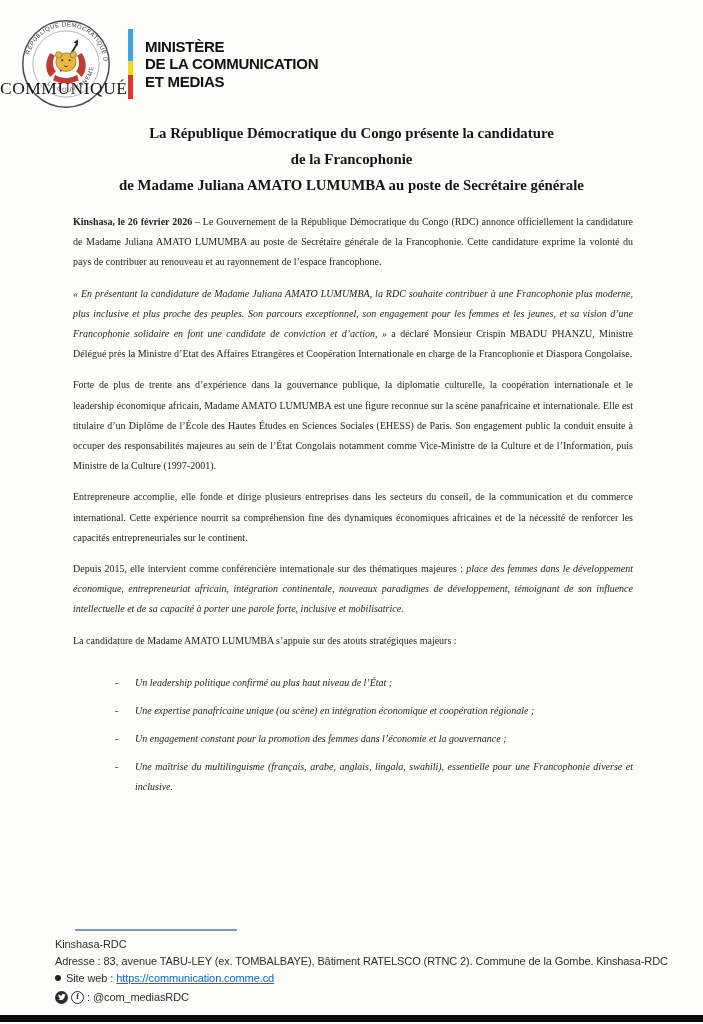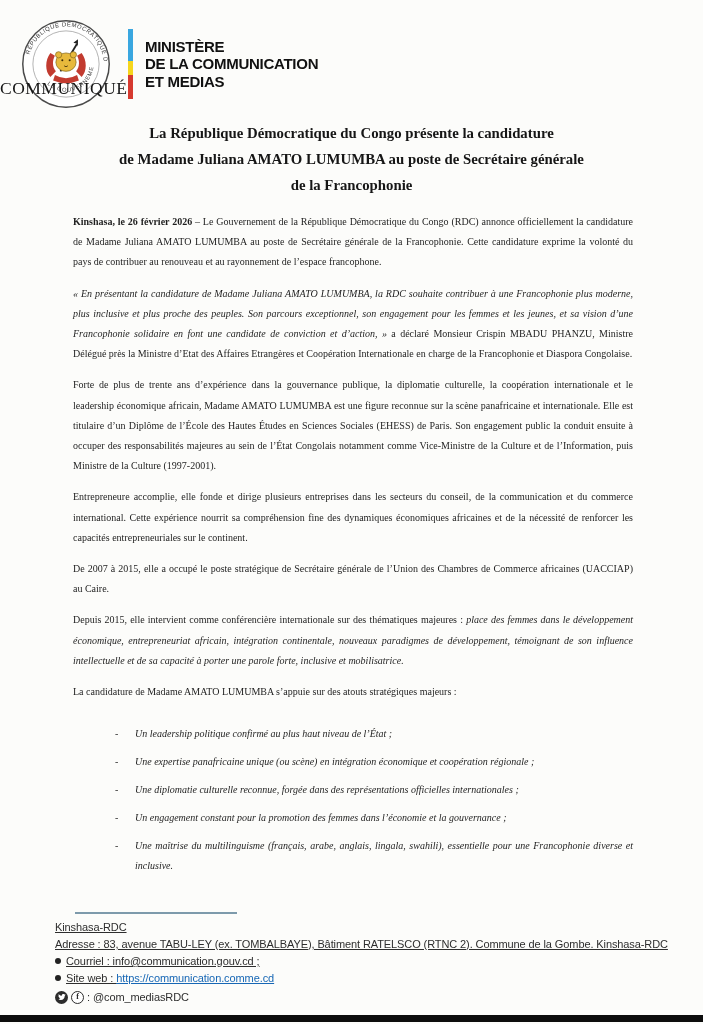--- a/index.html
+++ b/index.html
@@ -40,21 +40,21 @@
     text-align:justify; line-height:20px;
   }
   .bullet-item::before { content:"-"; position:absolute; left:42px; top:0; font-style:normal; color:#333; }
   
   .footer {
     position:absolute; left:55px; right:30px; bottom:18px;
     font-family:"Liberation Sans", sans-serif; font-size:11px; color:#2e2e2e; line-height:1.55;
     letter-spacing:-0.1px;
   }
   .footer-rule { width:162px; border-top:2px solid #7d9aab; margin:0 0 5px 20px; }
-  .footer-line { white-space:nowrap;text-decoration:underline; }
+  .footer-line { white-space:nowrap; }
   .dot-bullet { display:inline-block; width:6px; height:6px; border-radius:50%; background:#222; margin-right:5px; vertical-align:1px; }
   .weblink { color:#1767b5; text-decoration:underline; }
   .social-row { display:flex; align-items:center; gap:3px; margin-top:2px; }
   .soc-icon { width:13px; height:13px; border-radius:50%; display:inline-flex; align-items:center; justify-content:center; }
   .soc-tw { background:#2c2c2c; }
   .soc-fb { border:1.3px solid #2c2c2c; background:#fff; font-weight:700; font-size:8px; color:#2c2c2c; font-family:"Liberation Serif",serif; }
   .bottom-bar { position:absolute; left:0; right:0; bottom:2px; height:7px; background:#0d0d0d; }
 </style>
 </head>
 <body>
@@ -102,54 +102,51 @@
         <div>MINISTÈRE</div>
         <div>DE LA COMMUNICATION</div>
         <div>ET MEDIAS</div>
       </div>
     </div>
     <div class="doc-type">COMMUNIQUÉ</div>
   </div>
 
   <div class="title">
     <div>La République Démocratique du Congo présente la candidature</div>
+    <div>de la Francophonie</div>
     <div>de Madame Juliana AMATO LUMUMBA au poste de Secrétaire générale</div>
-    <div>de la Francophonie</div>
   </div>
 
   <div class="body">
     <p><span class="lead-bold">Kinshasa, le 26 février 2026</span><span> – Le Gouvernement de la République Démocratique du Congo (RDC) annonce officiellement la candidature de Madame Juliana AMATO LUMUMBA au poste de Secrétaire générale de la Francophonie. Cette candidature exprime la volonté du pays de contribuer au renouveau et au rayonnement de l’espace francophone.</span></p>
 
     <p><span class="quote-italic">« En présentant la candidature de Madame Juliana AMATO LUMUMBA, la RDC souhaite contribuer à une Francophonie plus moderne, plus inclusive et plus proche des peuples. Son parcours exceptionnel, son engagement pour les femmes et les jeunes, et sa vision d’une Francophonie solidaire en font une candidate de conviction et d’action, »</span><span> a déclaré Monsieur Crispin MBADU PHANZU, Ministre Délégué près la Ministre d’Etat des Affaires Etrangères et Coopération Internationale en charge de la Francophonie et Diaspora Congolaise.</span></p>
 
     <p>Forte de plus de trente ans d’expérience dans la gouvernance publique, la diplomatie culturelle, la coopération internationale et le leadership économique africain, Madame AMATO LUMUMBA est une figure reconnue sur la scène panafricaine et internationale. Elle est titulaire d’un Diplôme de l’École des Hautes Études en Sciences Sociales (EHESS) de Paris. Son engagement public la conduit ensuite à occuper des responsabilités majeures au sein de l’État Congolais notamment comme Vice-Ministre de la Culture et de l’Information, puis Ministre de la Culture (1997-2001).</p>
 
     <p>Entrepreneure accomplie, elle fonde et dirige plusieurs entreprises dans les secteurs du conseil, de la communication et du commerce international. Cette expérience nourrit sa compréhension fine des dynamiques économiques africaines et de la nécessité de renforcer les capacités entrepreneuriales sur le continent.</p>
 
-    <p>De 2007 à 2015, elle a occupé le poste stratégique de Secrétaire générale de l’Union des Chambres de Commerce africaines (UACCIAP) au Caire.</p>
 
     <p><span>Depuis 2015, elle intervient comme conférencière internationale sur des thématiques majeures : </span><span class="italic">place des femmes dans le développement économique, entrepreneuriat africain, intégration continentale, nouveaux paradigmes de développement, témoignant de son influence intellectuelle et de sa capacité à porter une parole forte, inclusive et mobilisatrice.</span></p>
 
     <p style="margin-bottom:22px">La candidature de Madame AMATO LUMUMBA s’appuie sur des atouts stratégiques majeurs :</p>
 
     <div class="bullets">
       <div class="bullet-item">Un leadership politique confirmé au plus haut niveau de l’État ;</div>
       <div class="bullet-item">Une expertise panafricaine unique (ou scène) en intégration économique et coopération régionale ;</div>
-      <div class="bullet-item">Une diplomatie culturelle reconnue, forgée dans des représentations officielles internationales ;</div>
       <div class="bullet-item">Un engagement constant pour la promotion des femmes dans l’économie et la gouvernance ;</div>
       <div class="bullet-item">Une maîtrise du multilinguisme (français, arabe, anglais, lingala, swahili), essentielle pour une Francophonie diverse et inclusive.</div>
     </div>
 
   </div>
 
   <div class="footer">
     <div class="footer-rule"></div>
     <div class="footer-line">Kinshasa-RDC</div>
     <div class="footer-line">Adresse : 83, avenue TABU-LEY (ex. TOMBALBAYE), Bâtiment RATELSCO (RTNC 2). Commune de la Gombe. Kinshasa-RDC</div>
-    <div class="footer-line"><span class="dot-bullet"></span><span>Courriel : info@communication.gouv.cd ;</span></div>
     <div class="footer-line"><span class="dot-bullet"></span><span>Site web : </span><a href="#" class="weblink">https://communication.comme.cd</a></div>
     <div class="social-row">
       <span class="soc-icon soc-tw">
         <svg width="8" height="8" viewBox="0 0 10 10">
             <path d="M9.5,2 C9.1,2.2 8.8,2.3 8.4,2.3 C8.8,2 9.1,1.7 9.2,1.3 C8.8,1.5 8.4,1.7 8,1.8 C7.6,1.4 7.1,1.2 6.6,1.2 C5.5,1.2 4.7,2 4.7,3.1 C4.7,3.2 4.7,3.4 4.8,3.5 C3.2,3.4 1.8,2.6 0.9,1.5 C0.7,1.8 0.6,2.1 0.6,2.5 C0.6,3.1 0.9,3.7 1.4,4 C1.1,4 0.8,3.9 0.6,3.8 C0.6,4.7 1.2,5.5 2.1,5.7 C1.9,5.8 1.7,5.8 1.5,5.8 C1.4,5.8 1.2,5.8 1.1,5.7 C1.4,6.5 2.1,7 2.9,7 C2.2,7.5 1.4,7.8 0.5,7.8 C1.4,8.4 2.4,8.7 3.4,8.7 C6.6,8.7 8.4,6 8.4,3.6 C8.8,3.3 9.2,2.7 9.5,2 Z" fill="#ffffff"></path>
           </svg>
       </span>
       <span class="soc-icon soc-fb">f</span>
       <span>: @com_mediasRDC</span>
     </div>

